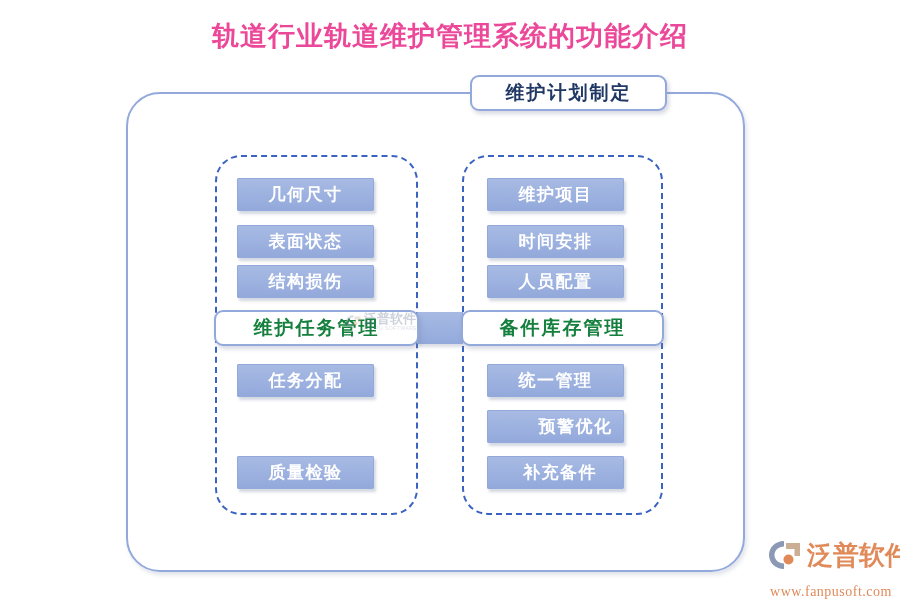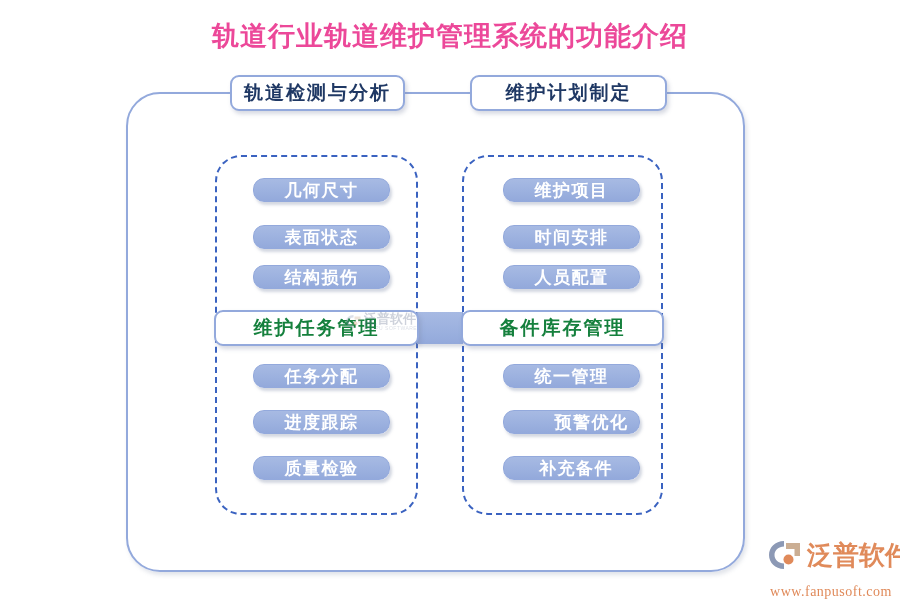--- a/index.html
+++ b/index.html
@@ -82,36 +82,35 @@
     background: transparent;
     z-index: 2;
   }
   .dashed-left  { left: 215px; top: 155px; width: 203px; height: 360px; }
   .dashed-right { left: 462px; top: 155px; width: 201px; height: 360px; }
 
   
   .chip {
     position: absolute;
     width: 137px;
-    height: 24px;
-    border-radius: 11px;
+    height: 33px;
+    border-radius: 1px;
     background: linear-gradient(180deg, #A7BAE3 0%, #9CB1DF 55%, #93A9DB 100%);
     border: 1px solid #93A9DC;
     box-sizing: border-box;
     display: flex;
     align-items: center;
     justify-content: center;
     font-size: 17px;
     font-weight: bold;
     color: #ffffff;
     letter-spacing: 1.5px;
     box-shadow: 2px 3px 3px rgba(130,140,170,0.35);
     z-index: 4;
     white-space: nowrap;
-    margin-left: 16px;
   }
   .col-left  { left: 237px; }
   .col-right { left: 487px; }
 
   
   .mid-box {
     position: absolute;
     top: 310px;
     height: 36px;
     background: #ffffff;
@@ -224,21 +223,20 @@
 </style>
 </head>
 <body>
 
 <div id="canvas">
 
   <div class="page-title">轨道行业轨道维护管理系统的功能介绍</div>
 
   <div class="outer-frame"></div>
 
-  <div class="header-box header-left">轨道检测与分析</div>
   <div class="header-box header-right">维护计划制定</div>
 
   <div class="dashed-group dashed-left"></div>
   <div class="dashed-group dashed-right"></div>
 
   <div class="chip col-left" style="top:178px;">几何尺寸</div>
   <div class="chip col-left" style="top:225px;">表面状态</div>
   <div class="chip col-left" style="top:265px;">结构损伤</div>
 
   <div class="chip col-right" style="top:178px;">维护项目</div>
@@ -258,21 +256,20 @@
         <circle cx="21" cy="19" r="4" fill="#D98C5A"></circle>
       </svg>
     </span>
     <span class="wm-text">
       <span class="wm-name">泛普软件</span>
       <span class="wm-sub">FANPU SOFTWARE</span>
     </span>
   </div>
 
   <div class="chip col-left" style="top:364px;">任务分配</div>
-  <div class="chip col-left" style="top:410px;">进度跟踪</div>
   <div class="chip col-left" style="top:456px;">质量检验</div>
 
   <div class="chip col-right" style="top:364px;">统一管理</div>
   <div class="chip col-right" style="top:410px;padding-left:40px;">预警优化</div>
   <div class="chip col-right" style="top:456px;padding-left:9px;">补充备件</div>
 
   <div class="brand-logo">
     <div class="brand-row">
       <span class="brand-mark">
         <svg viewBox="0 0 34 30" width="34" height="30" aria-hidden="true">

